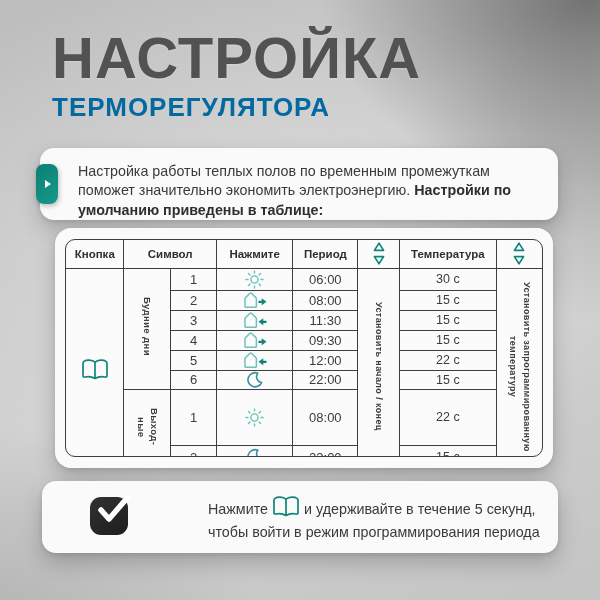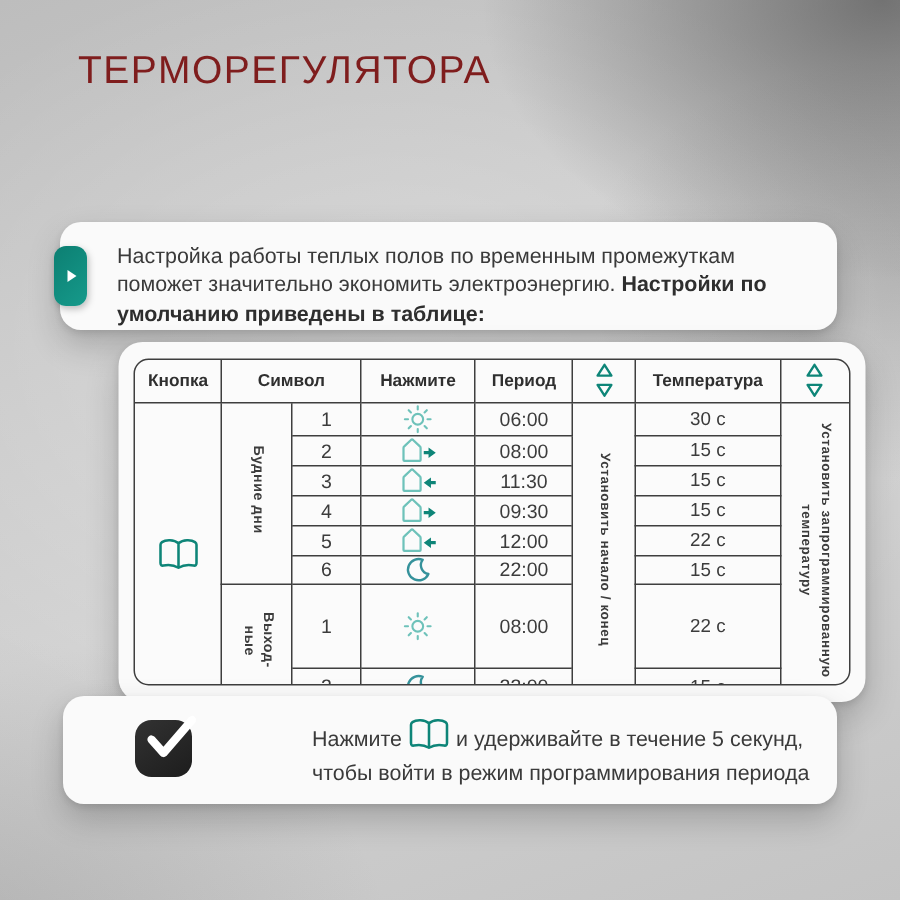--- a/index.html
+++ b/index.html
@@ -13,77 +13,78 @@
       radial-gradient(520px 380px at -8% 108%, rgba(110,110,110,.30), rgba(110,110,110,0) 60%),
       radial-gradient(600px 420px at 45% 40%, rgba(255,255,255,.30), rgba(255,255,255,0) 65%),
       linear-gradient(160deg,#bdbdbd,#d2d2d2 55%,#c4c4c4);
     position:relative;
   }
   .title-block { position:absolute; left:52px; top:28px; }
   .title-block h1 {
     font-size:58px; font-weight:800; color:#525252; letter-spacing:1px; line-height:1.05;
     text-shadow:0 1px 2px rgba(255,255,255,.25);
   }
-  .title-block h2 { font-size:26px; font-weight:400; color:#7f1d1d; letter-spacing:1px; margin-top:3px; }
+  .title-block h2 { font-size:26px; font-weight:700; color:#0369a1; letter-spacing:1px; margin-top:3px; }
 
   .card {
     position:absolute; background:#fafafa; border-radius:14px;
     box-shadow:0 10px 22px rgba(0,0,0,.20), 0 2px 5px rgba(0,0,0,.10);
   }
   .intro-card { left:40px; top:148px; width:518px; height:72px; }
   .intro-tab {
     position:absolute; left:-4px; top:16px; width:22px; height:40px; border-radius:8px;
     background:linear-gradient(135deg,#0c7f72,#169a8b);
     box-shadow:1px 2px 5px rgba(0,0,0,.25);
     display:flex; align-items:center; justify-content:center;
   }
   .intro-tab .play {
     width:0; height:0; border-top:4px solid transparent; border-bottom:4px solid transparent;
     border-left:6px solid #ffffff; margin-left:2px;
   }
   .intro-text { padding:14px 20px 0 38px; font-size:14.3px; line-height:1.36; color:#3a3a3a; }
   .intro-text b { color:#2e2e2e; }
 
-  .table-card { left:55px; top:228px; width:498px; height:240px; border-radius:16px;margin-left:24px; }
+  .table-card { left:55px; top:228px; width:498px; height:240px; border-radius:16px; }
   .table-wrap {
     position:absolute; left:10px; top:11px; width:478px; height:218px;
     border:1.4px solid #3e3e3e; border-radius:10px; overflow:hidden; background:#fbfbfb;
   }
   table { border-collapse:collapse; border-style:hidden; table-layout:fixed; width:100%; height:100%; }
   td,th { border:1px solid #3e3e3e; text-align:center; vertical-align:middle; padding:0; }
   th { font-size:11.5px; font-weight:700; color:#2f2f2f; }
   tr.hdr { height:28px; }
   td.num, td.time { font-size:13px; color:#3c3c3c; font-weight:400; }
   td.temp { font-size:12.5px; color:#3c3c3c; }
   .vtext {
     writing-mode:vertical-rl; text-orientation:mixed; display:inline-block;
     font-size:9px; font-weight:600; color:#3c3c3c; letter-spacing:.4px;
     line-height:1.5; text-align:center;
   }
   .vtext.period { font-size:9.5px; }
   .vtext.weekend { max-height:46px; line-height:1.35; }
   .vtext.side { max-height:196px; }
   .icon-cell svg { display:block; margin:0 auto; }
 
-  .note-card { left:42px; top:464px; width:516px; height:72px; }
+  .note-card { left:42px; top:481px; width:516px; height:72px; }
   .check-icon {
     position:absolute; left:48px; top:16px; width:38px; height:38px;
     background:linear-gradient(145deg,#323232,#1d1d1d); border-radius:11px;
   }
   .check-icon svg { position:absolute; left:5px; top:-4px; overflow:visible; }
   .note-text {
     position:absolute; left:166px; top:14px; width:348px;
     font-size:14.3px; line-height:1.38; color:#3a3a3a;
   }
   .inline-book { vertical-align:-3px; margin:0 3px; }
 </style>
 </head>
 <body>
 
 <div class="title-block">
+  <h1>НАСТРОЙКА</h1>
   <h2>ТЕРМОРЕГУЛЯТОРА</h2>
 </div>
 
 <div class="card intro-card">
   <div class="intro-tab">
     <span class="play"></span>
   </div>
   <p class="intro-text"><span>Настройка работы теплых полов по временным промежуткам поможет значительно экономить электроэнергию. </span><b>Настройки по умолчанию приведены в таблице:</b></p>
 </div>
 

